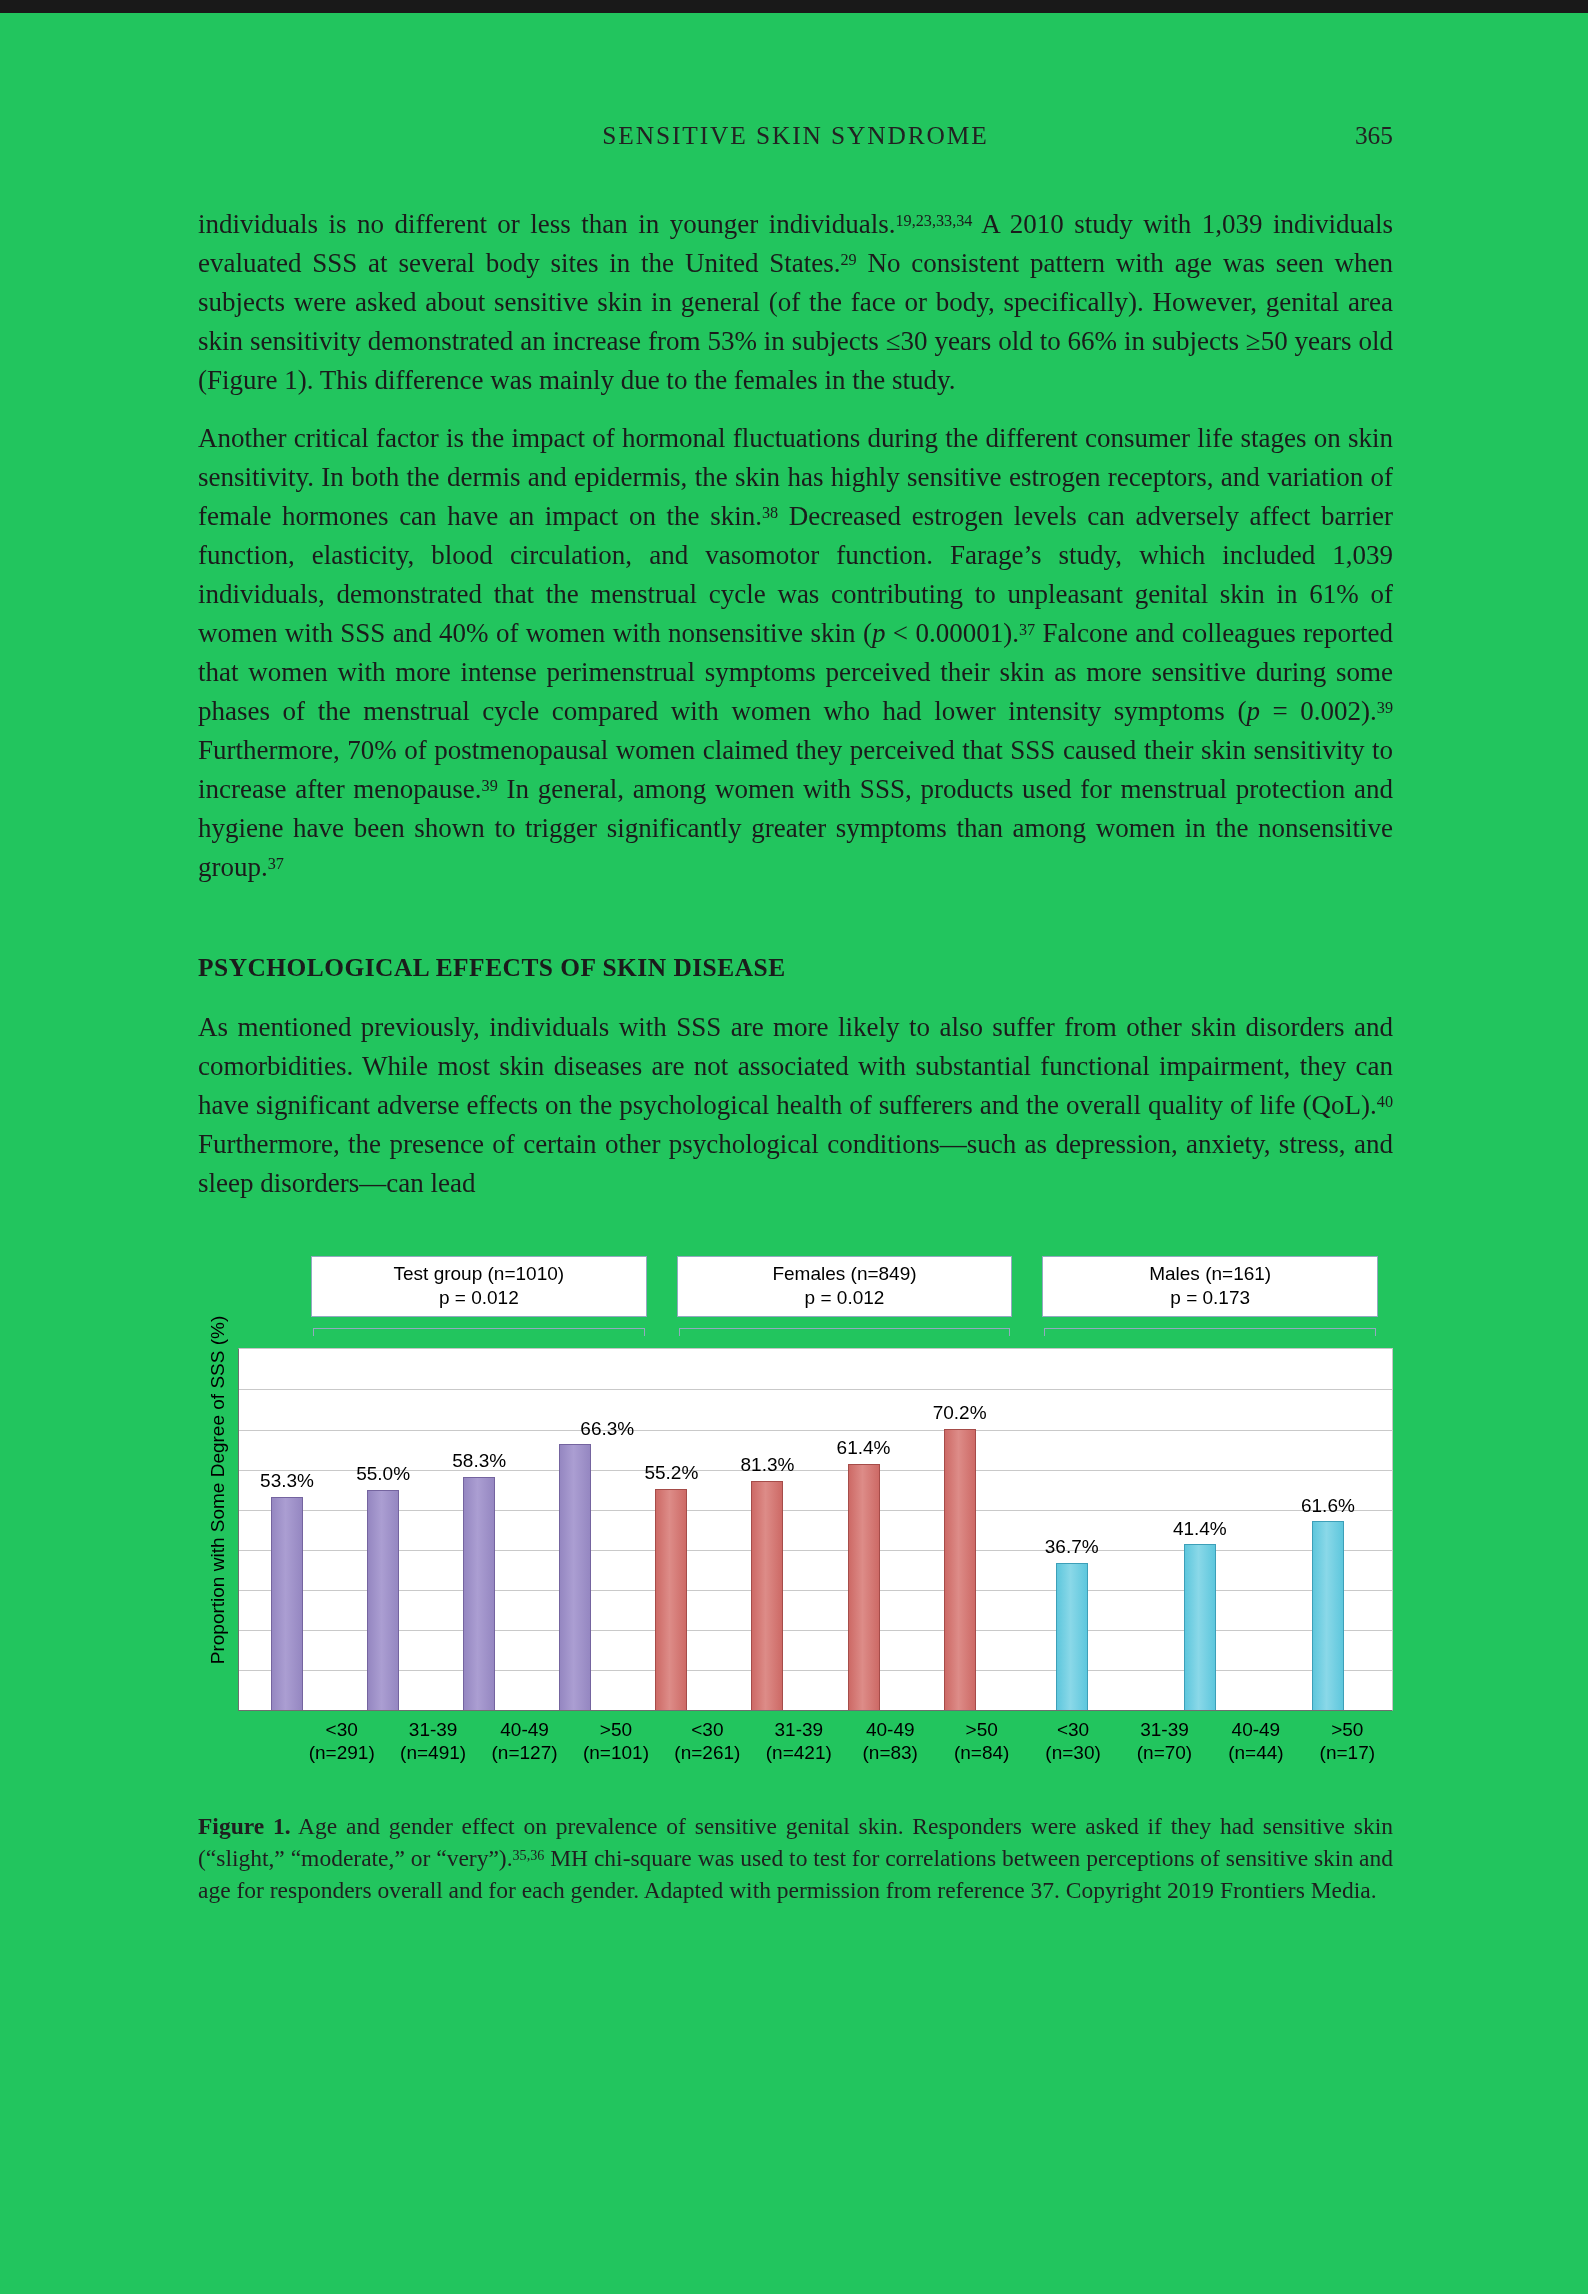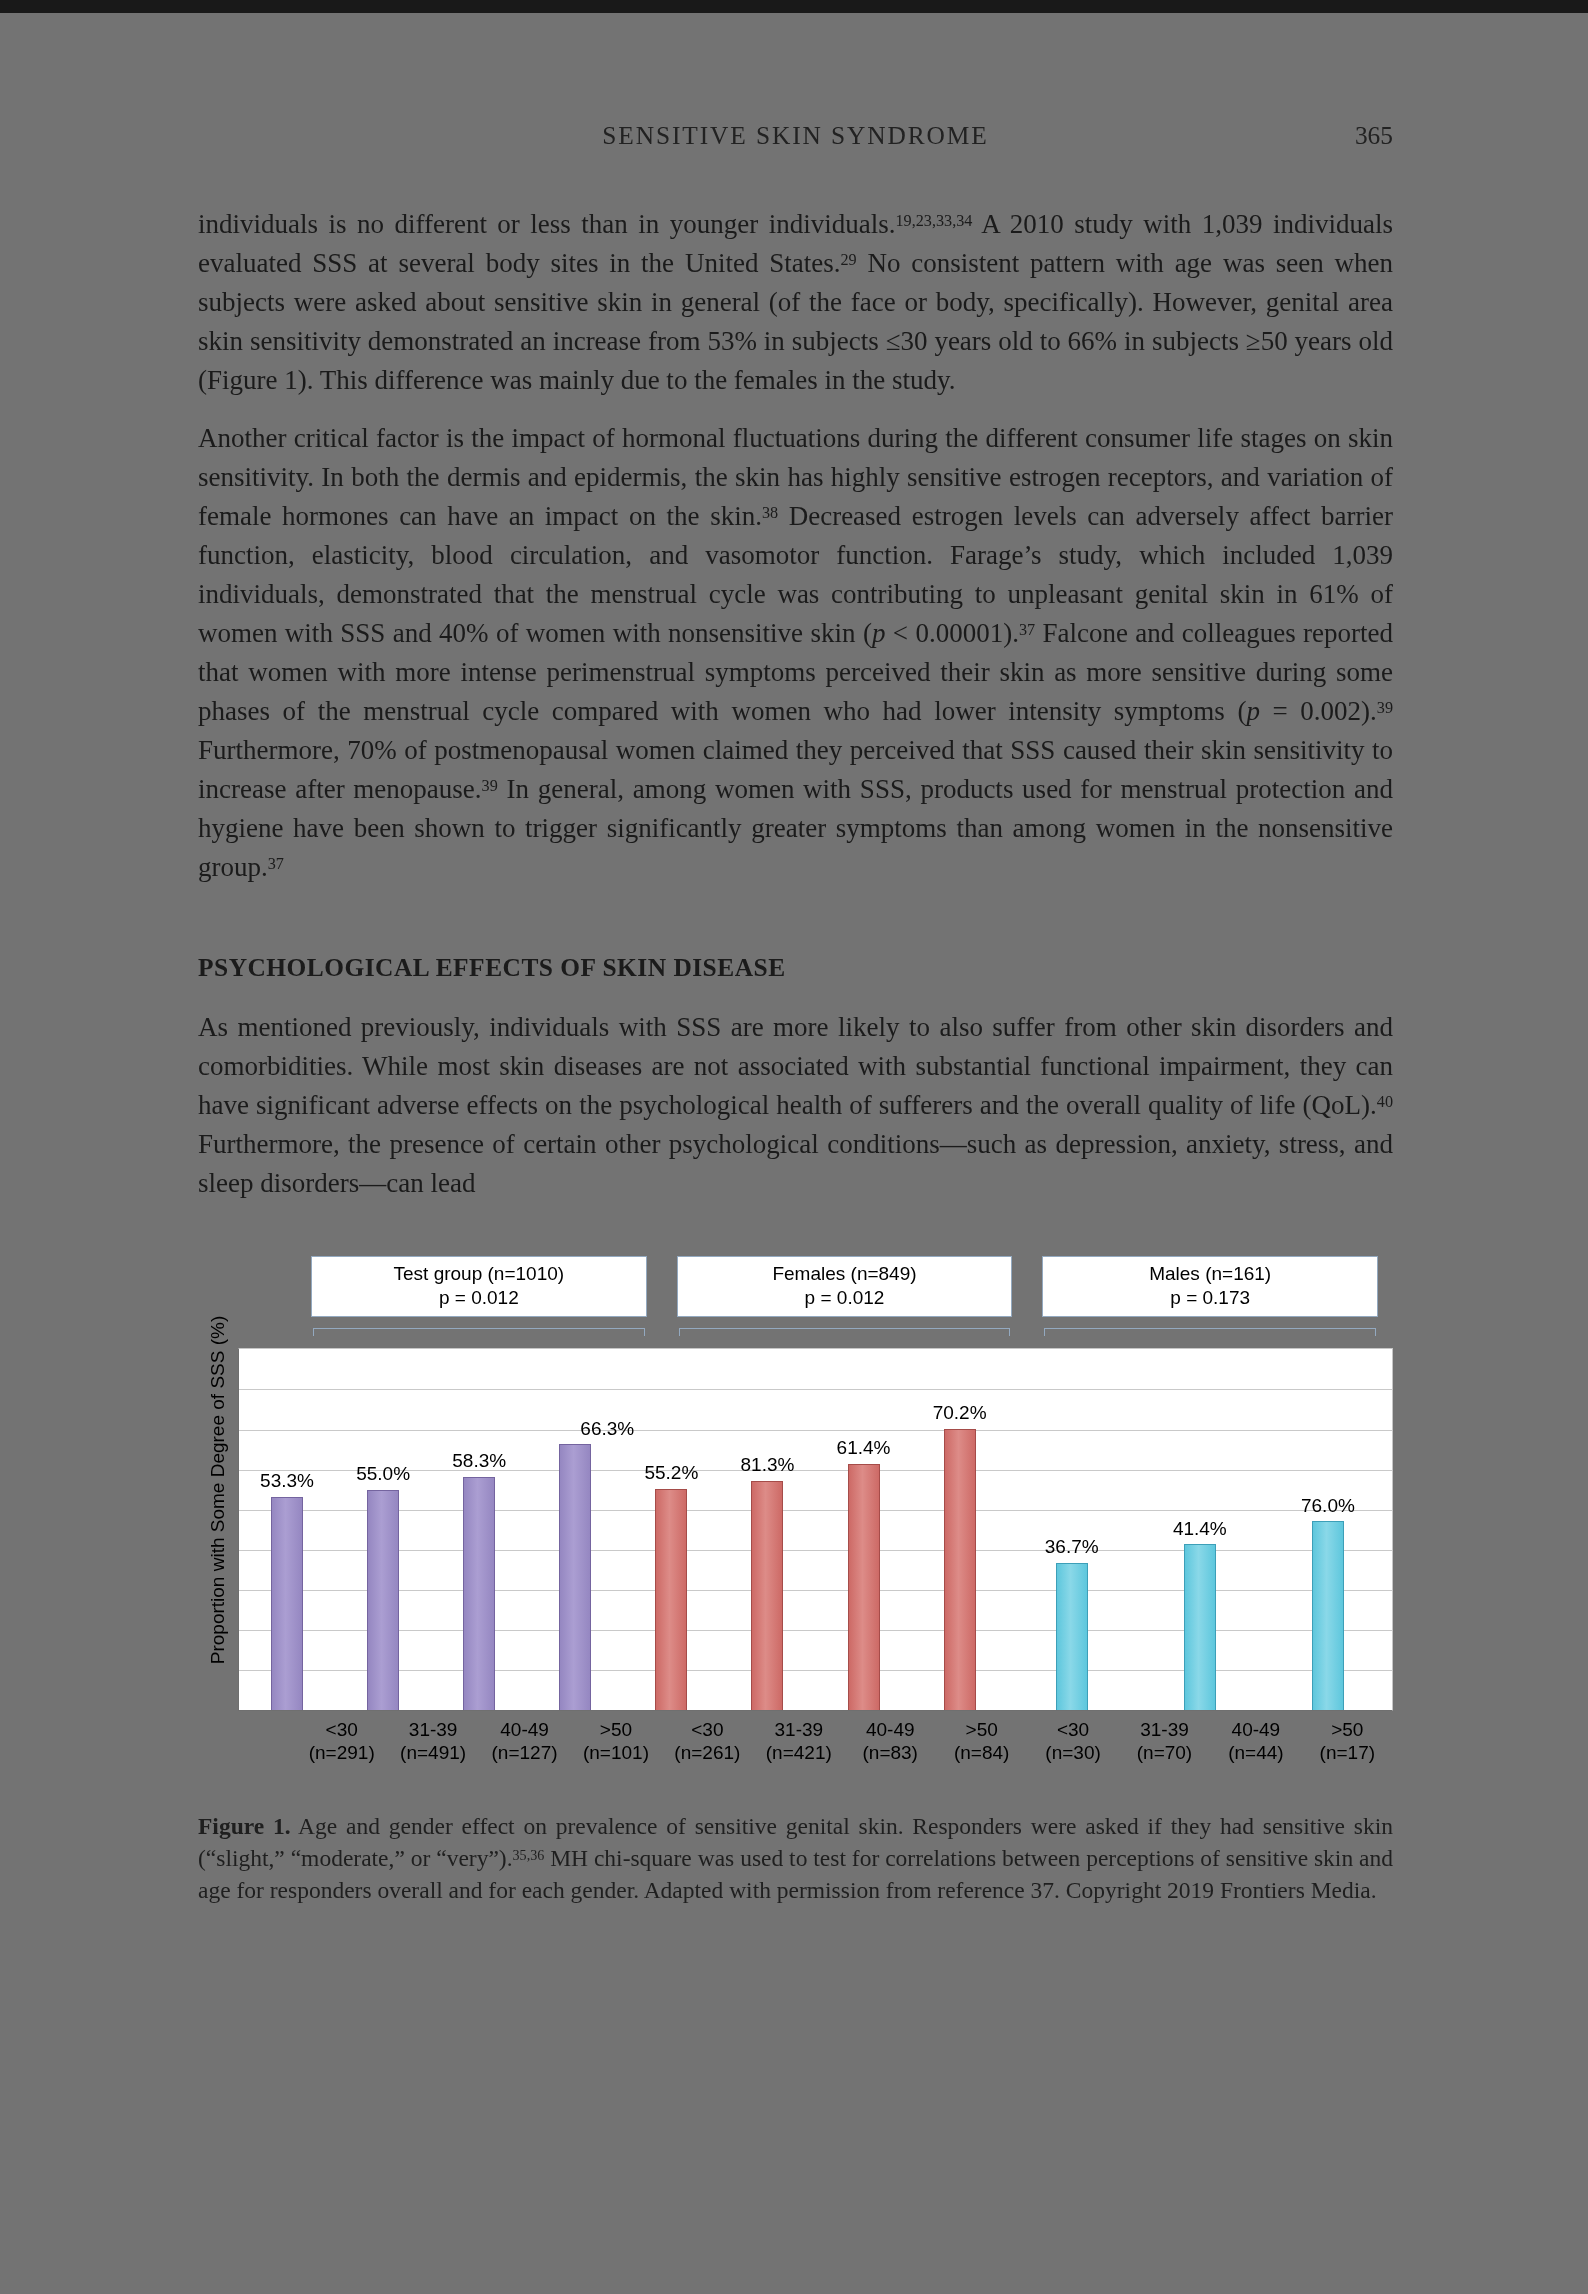--- a/index.html
+++ b/index.html
@@ -1,20 +1,20 @@
 <!DOCTYPE html>
 <html style="font-size:15px"><head>
 <meta charset="utf-8">
 <style>
   * { margin:0; padding:0; box-sizing:border-box; }
   html,body { background:#e8e8e8; }
   .page {
     position:relative;
     width:1589px; height:2295px;
-    background:#737373;
+    background:#22c55e;
     font-family:"Liberation Serif", serif;
     color:#1b1b1b;
     overflow:hidden;
     margin:0 auto;
   }
   .scan-edge { position:absolute; top:0; left:0; width:100%; height:13px; background:#191919; }
   .page-inner { padding:121px 196px 0 198px; }
 
   .running-head { position:relative; text-align:center; font-size:25.4px; letter-spacing:1.9px; color:#222; }
   .page-number { position:absolute; right:0; top:0; letter-spacing:0; }
@@ -164,21 +164,21 @@
                     <div class="bar-slot">
                       <div class="bar" style="height: 40.7778%; background: linear-gradient(90deg, rgb(94, 199, 221) 0%, rgb(138, 216, 232) 45%, rgb(94, 199, 221) 100%); border-color: rgb(61, 159, 184);"></div>
                       <div class="bar-value" style="bottom: calc(40.7778% + 4.7px);">36.7%</div>
                     </div>
                     <div class="bar-slot">
                       <div class="bar" style="height: 46%; background: linear-gradient(90deg, rgb(94, 199, 221) 0%, rgb(138, 216, 232) 45%, rgb(94, 199, 221) 100%); border-color: rgb(61, 159, 184);"></div>
                       <div class="bar-value" style="bottom: calc(46% + 4.7px);">41.4%</div>
                     </div>
                     <div class="bar-slot">
                       <div class="bar" style="height: 52.3333%; background: linear-gradient(90deg, rgb(94, 199, 221) 0%, rgb(138, 216, 232) 45%, rgb(94, 199, 221) 100%); border-color: rgb(61, 159, 184);"></div>
-                      <div class="bar-value" style="bottom: calc(52.3333% + 4.7px);">76.0%</div>
+                      <div class="bar-value" style="bottom: calc(52.3333% + 4.7px);">61.6%</div>
                     </div>
                   </div>
                 </div>
             </div>
           </div>
           <div class="xlabels-row">
               <div class="xl-group">
                 <div class="xl-cell">
                   <div>&lt;30</div>
                   <div>(n=291)</div>

